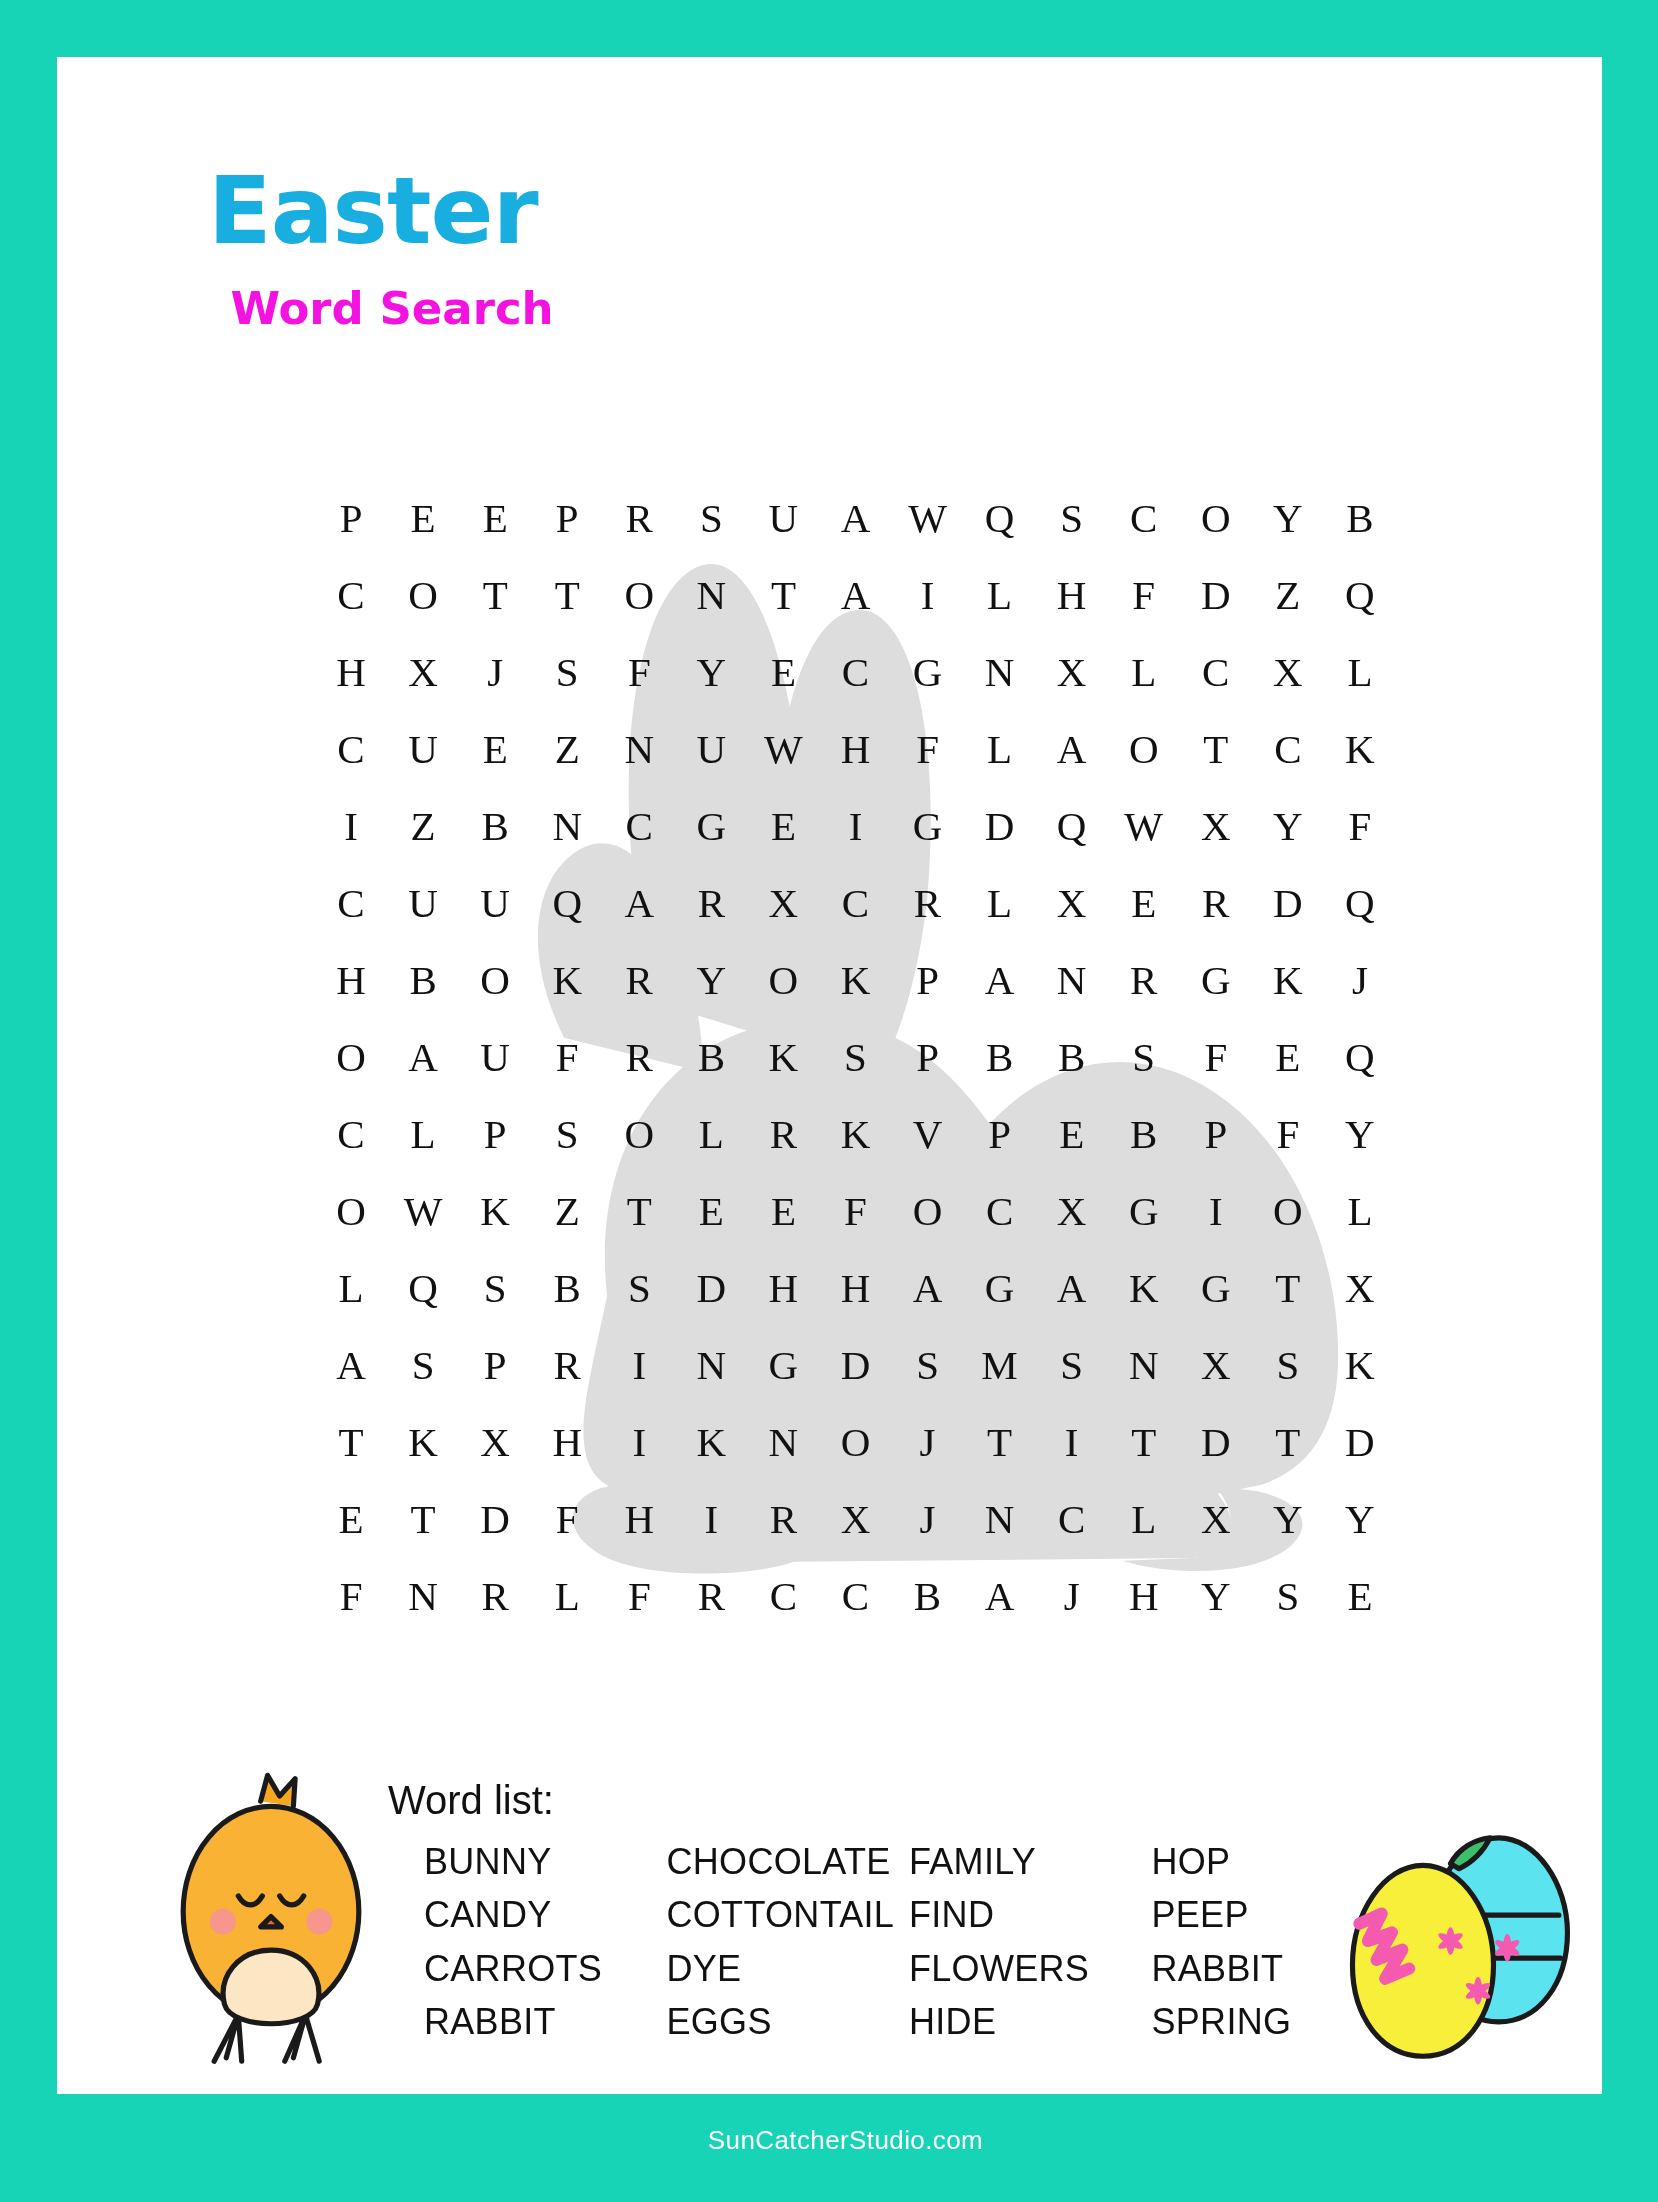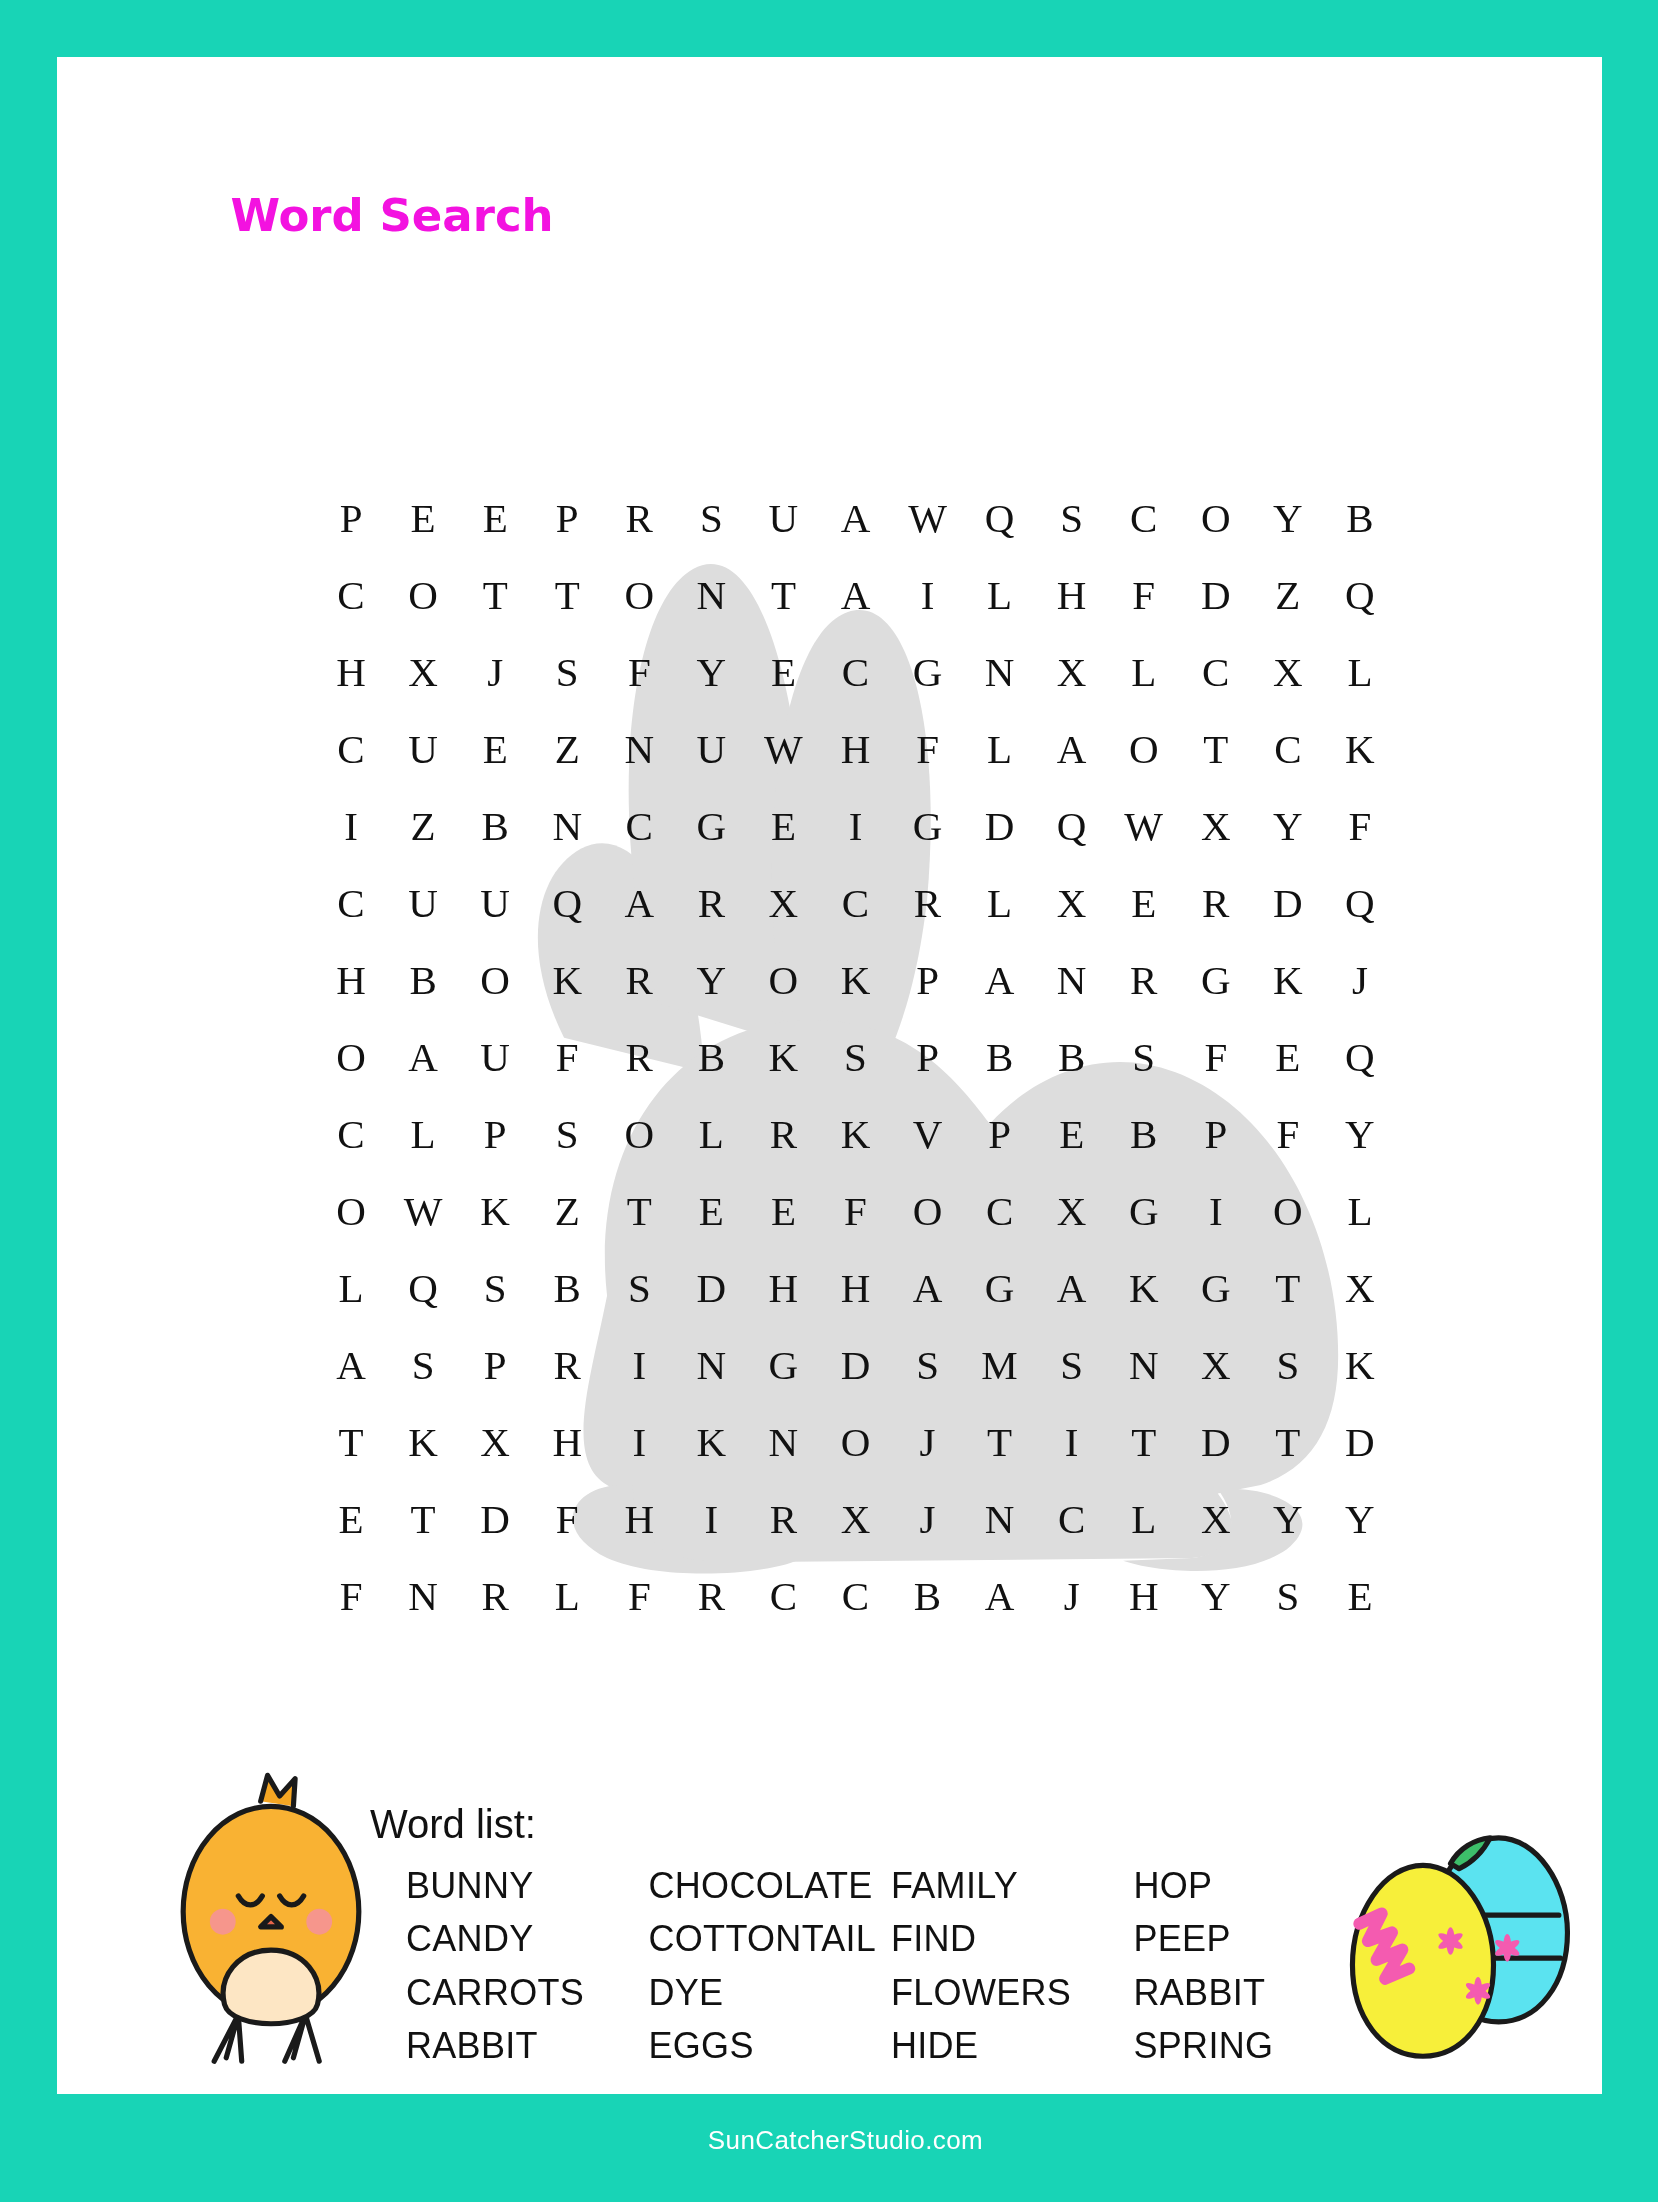--- a/index.html
+++ b/index.html
@@ -88,24 +88,23 @@
     color: #111111;
     display: flex;
     align-items: center;
     justify-content: center;
     user-select: none;
   }
 
   
   .wordlist-block {
     position: absolute;
-    left: 313px;
+    left: 331px;
     top: 1721px;
     width: 998px;
-    margin-top: 24px;
   }
   .wordlist-title {
     font-family: "Liberation Sans", sans-serif;
     font-size: 40px;
     color: #111111;
     margin-bottom: 12px;
   }
   .wordlist-cols {
     display: flex;
     gap: 8px;
@@ -153,20 +152,21 @@
     letter-spacing: 0.4px;
   }
 </style>
 </head>
 <body>
 
 <div class="page">
   <div class="sheet">
 
     <div class="title-block">
+      <div class="title-main">Easter</div>
       <div class="title-sub">Word Search</div>
     </div>
 
     <div class="grid-wrap">
 
       <svg class="bunny" viewBox="0 0 1280 1330">
         <g fill="#DDDDDD">
           <path d="M250 660
                    C 200 560, 215 470, 270 440
                    C 320 415, 365 470, 390 560

